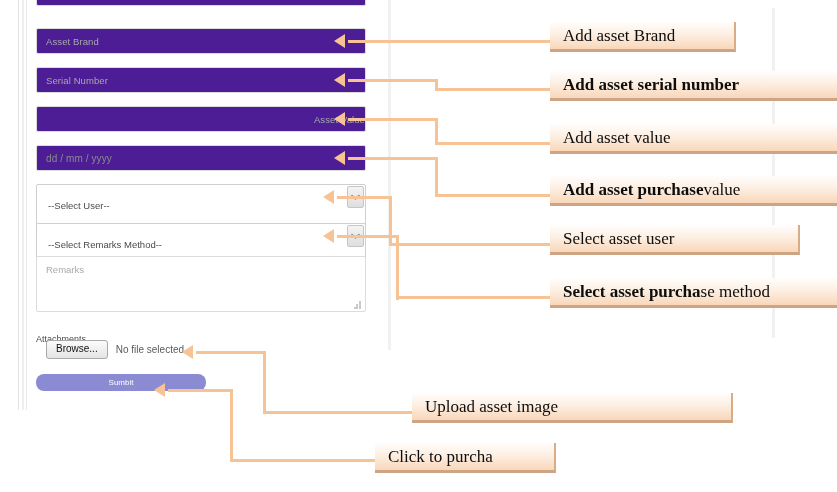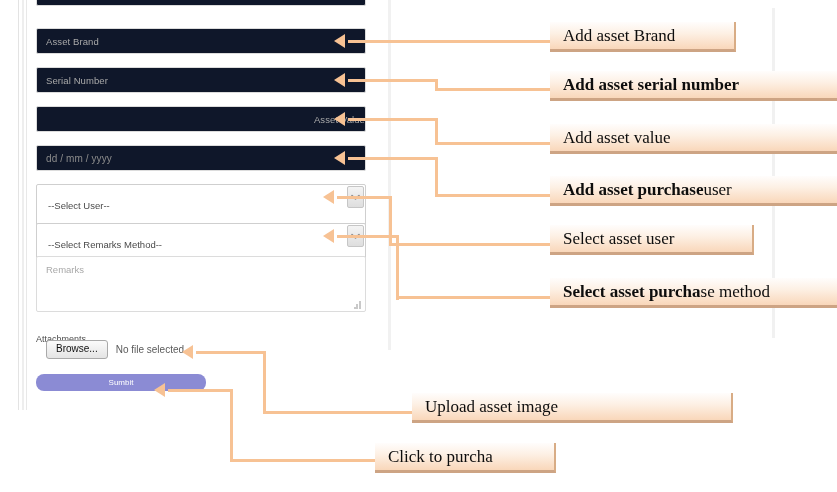--- a/index.html
+++ b/index.html
@@ -14,21 +14,21 @@
 
   
   .panel-edge-a{position:absolute;left:18px;top:0;width:1px;height:410px;background:#e3e3e3;}
   .panel-edge-b{position:absolute;left:22px;top:0;width:2px;height:410px;background:#eeeeee;}
   .panel-edge-c{position:absolute;left:26px;top:0;width:1px;height:410px;background:#e8e8e8;}
 
   .form-area{position:absolute;left:36px;top:0;width:336px;height:400px;}
 
   .field{
     position:absolute;left:0;width:330px;height:26px;
-    background:#0f172a;border:1px solid #dcdcdc;border-radius:2px;
+    background:#4c1d95;border:1px solid #dcdcdc;border-radius:2px;
     box-sizing:border-box;
     display:flex;align-items:center;
   }
   .field .ph{
     font-size:9.5px;color:#a9a9a9;padding-left:9px;letter-spacing:.1px;
     font-family:"Liberation Sans", sans-serif;
   }
   .field.cut{top:-18px;height:24px;border-bottom:1px solid #dcdcdc;}
 
   .field-brand {top:28px;}
@@ -220,24 +220,24 @@
   <div class="callout" style="left:550px;top:71px;width:287px;height:30px;font-size:17px;font-weight:bold;">
     <span>Add asset serial number</span>
   </div>
 
   <div class="callout" style="left:550px;top:124px;width:287px;height:30px;font-size:17px;">
     <span>Add asset value</span>
   </div>
 
   <div class="callout" style="left:550px;top:176px;width:287px;height:30px;font-size:17px;">
     <span style="font-weight:bold;">Add asset purchase</span>
-      <span> user</span>
-  </div>
-
-  <div class="callout shadow-r" style="left:550px;top:225px;width:204px;height:30px;font-size:17px;">
+      <span> value</span>
+  </div>
+
+  <div class="callout shadow-r" style="left:550px;top:225px;width:250px;height:30px;font-size:17px;">
     <span>Select asset user</span>
   </div>
 
   <div class="callout" style="left:550px;top:278px;width:287px;height:30px;font-size:17px;">
     <span style="font-weight:bold;">Select asset purcha</span>
       <span>se method</span>
   </div>
 
   <div class="callout shadow-r" style="left:412px;top:393px;width:321px;height:30px;font-size:17px;">
     <span>Upload asset image</span>

